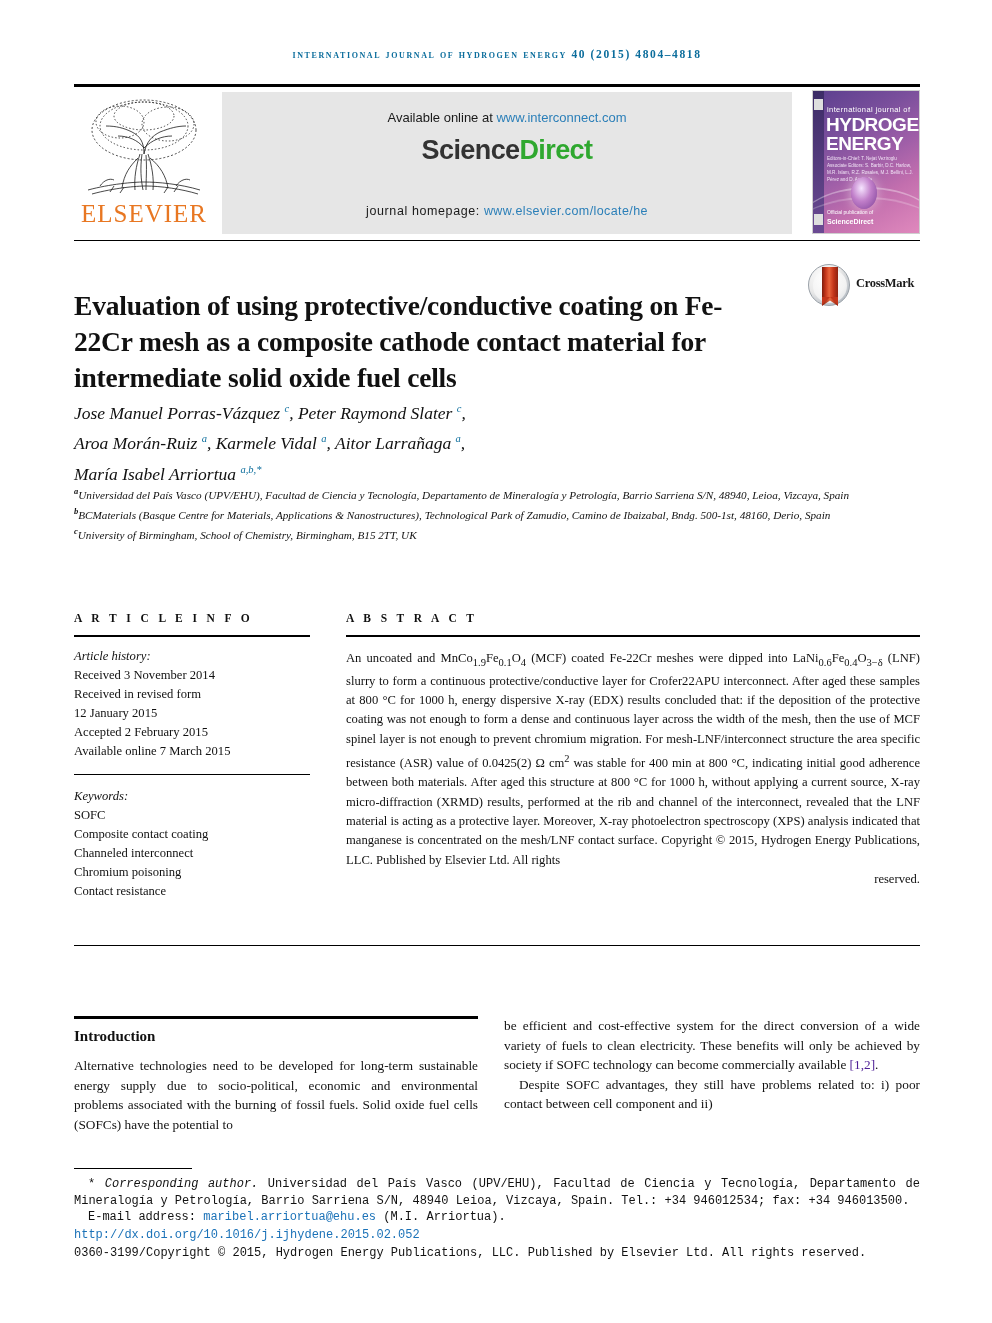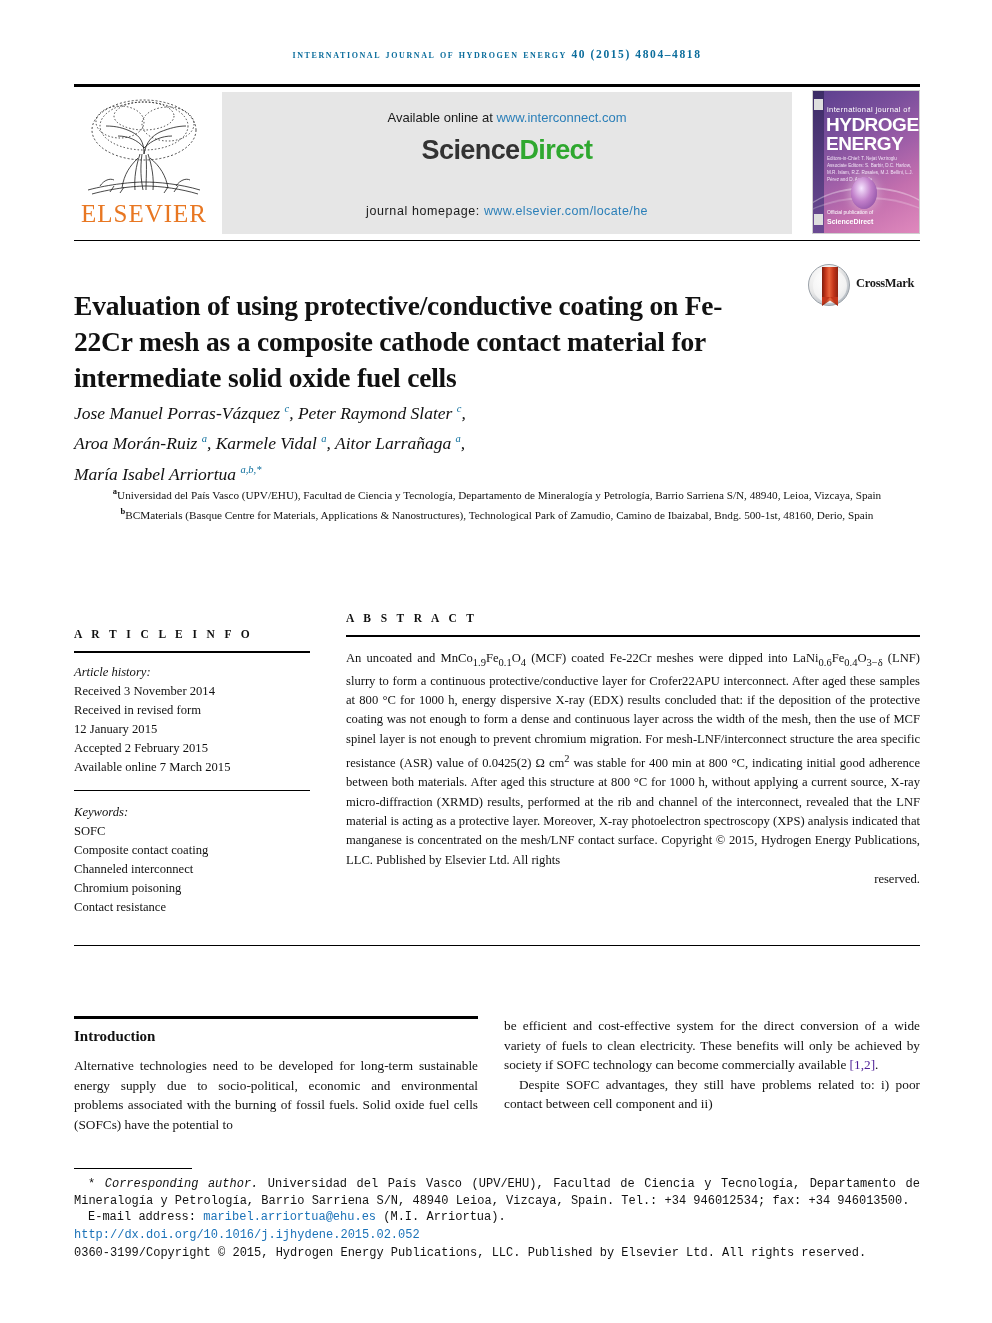--- a/index.html
+++ b/index.html
@@ -261,32 +261,32 @@
     color: #111;
   }
   .authors sup { color: #0b6d9c; font-size: 10.5px; font-style: italic; }
 
   .affils {
     position: absolute;
     left: 74px;
     top: 483px;
     width: 846px;
     font-family: "Liberation Serif", serif;
+    font-style: italic;
     font-size: 11.2px;
     line-height: 16.4px;
     color: #111;
-    text-align: center;
   }
   .affils sup { font-size: 8.5px; font-weight: bold; }
 
   
   .ai-col {
     position: absolute;
     left: 74px;
-    top: 628px;
+    top: 612px;
     width: 236px;
   }
   .ab-col {
     position: absolute;
     left: 346px;
     top: 612px;
     width: 574px;
   }
   .sec-head {
     font-family: "Liberation Serif", serif;
@@ -487,20 +487,21 @@
 
   <div class="authors">
     <div><span>Jose Manuel Porras-Vázquez </span><sup>c</sup><span>, Peter Raymond Slater </span><sup>c</sup><span>,</span></div>
     <div><span>Aroa Morán-Ruiz </span><sup>a</sup><span>, Karmele Vidal </span><sup>a</sup><span>, Aitor Larrañaga </span><sup>a</sup><span>,</span></div>
     <div><span>María Isabel Arriortua </span><sup>a,b,*</sup></div>
   </div>
 
   <div class="affils">
     <div><sup>a</sup><span>Universidad del País Vasco (UPV/EHU), Facultad de Ciencia y Tecnología, Departamento de Mineralogía y Petrología, Barrio Sarriena S/N, 48940, Leioa, Vizcaya, Spain</span></div>
     <div><sup>b</sup><span>BCMaterials (Basque Centre for Materials, Applications &amp; Nanostructures), Technological Park of Zamudio, Camino de Ibaizabal, Bndg. 500-1st, 48160, Derio, Spain</span></div>
+    <div><sup>c</sup><span>University of Birmingham, School of Chemistry, Birmingham, B15 2TT, UK</span></div>
   </div>
 
   <div class="ai-col">
     <div class="sec-head">A R T I C L E  I N F O</div>
     <div class="sec-rule"></div>
     <div class="ai-body">
       <div class="it">Article history:</div>
       <div>Received 3 November 2014</div>
       <div>Received in revised form</div>
       <div>12 January 2015</div>

